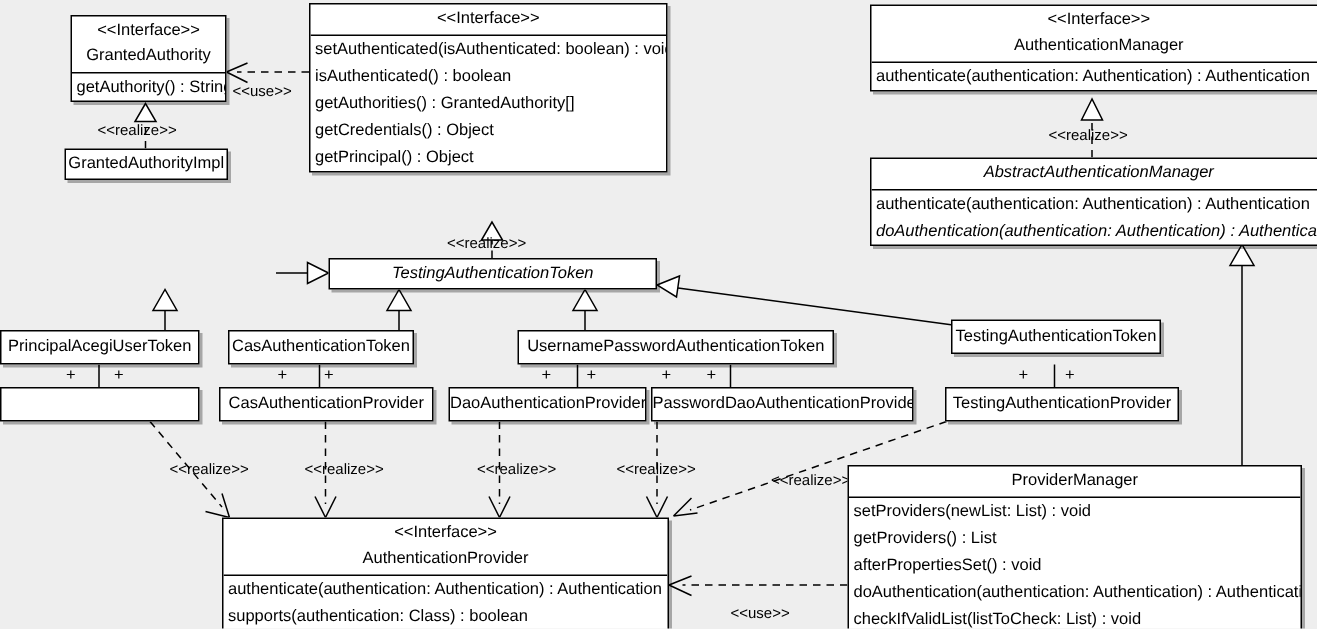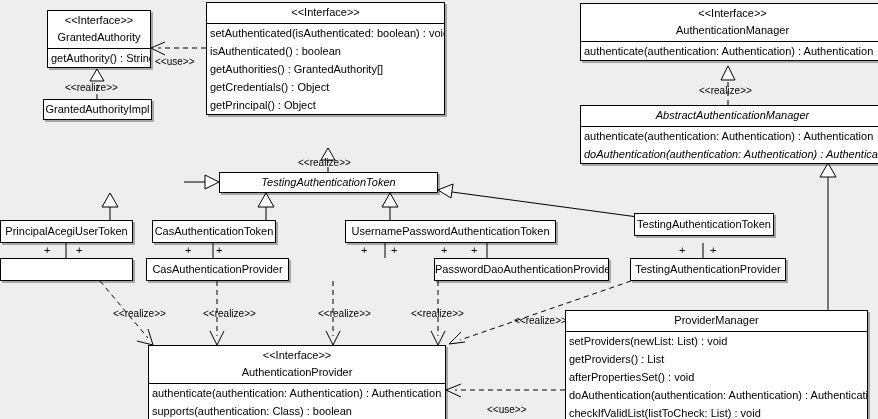--- a/index.html
+++ b/index.html
@@ -289,20 +289,23 @@
   <span class="plusmark" style="left:710px; top:245px;">+</span>
 
   <div class="uml-box" style="left:0px; top:258px; width:133px; height:23px;">
     <div class="simple-name" style="line-height:21px;margin-top:48px;">AuthByAdapterProvider</div>
   </div>
 
   <div class="uml-box" style="left:146px; top:258px; width:143px; height:23px;">
     <div class="simple-name" style="line-height:21px;">CasAuthenticationProvider</div>
   </div>
 
+  <div class="uml-box" style="left:299px; top:258px; width:132px; height:23px;">
+    <div class="simple-name" style="line-height:21px;">DaoAuthenticationProvider</div>
+  </div>
 
   <div class="uml-box" style="left:434px; top:258px; width:175px; height:23px;">
     <div class="simple-name" style="line-height:21px;">PasswordDaoAuthenticationProvider</div>
   </div>
 
   <div class="uml-box" style="left:630px; top:258px; width:156px; height:23px;">
     <div class="simple-name" style="line-height:21px;">TestingAuthenticationProvider</div>
   </div>
 
   <span class="edge-label" style="left:113px; top:308px;">&lt;&lt;realize&gt;&gt;</span>

